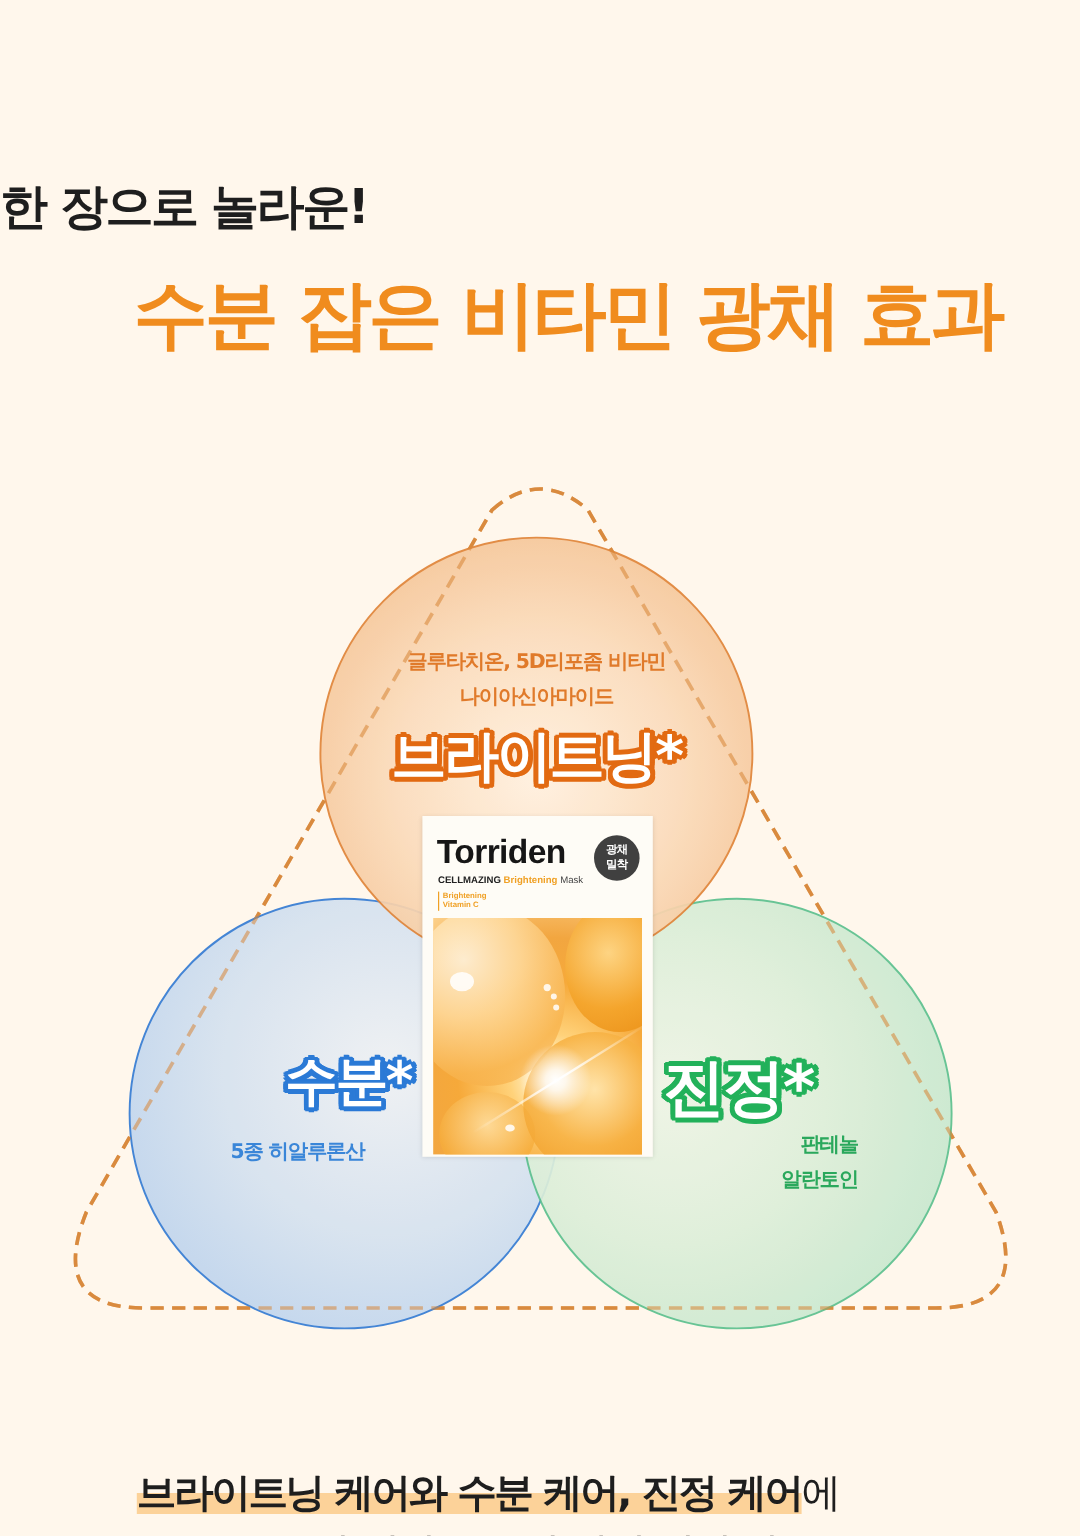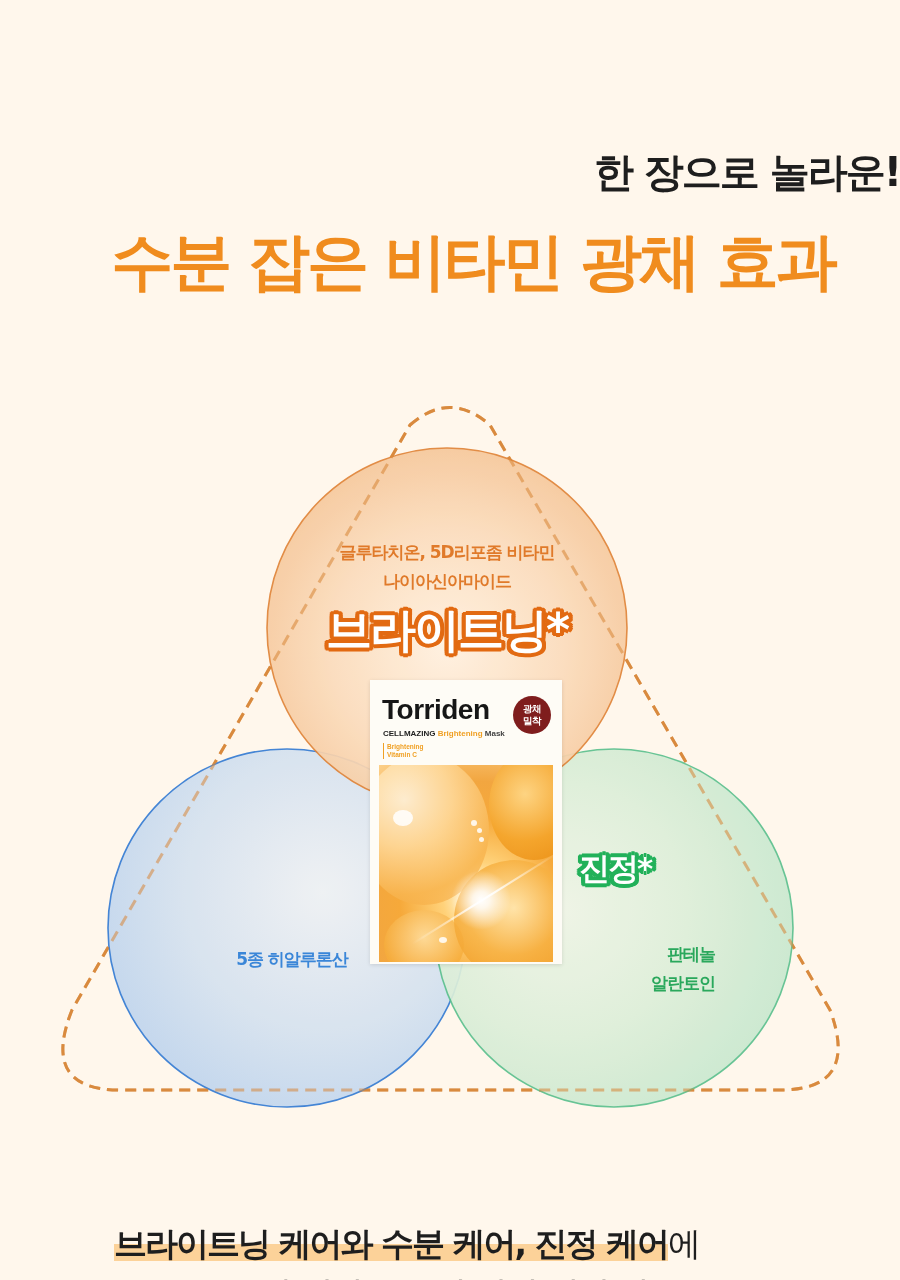--- a/index.html
+++ b/index.html
@@ -1,20 +1,20 @@
 <!DOCTYPE html>
 <html><head>
   <meta charset="utf-8">
   <style>
     * { margin: 0; padding: 0; box-sizing: border-box; }
     html, body { width: 900px; height: 1280px; overflow: hidden; background: #fff7ec; }
     body { position: relative; font-family: "DejaVu Sans", "Liberation Sans", sans-serif; }
 
     .subtitle {
-      position: absolute; left: 0; top: 145px; width: 900px; text-align: right;
+      position: absolute; left: 0; top: 145px; width: 900px; text-align: left;
       font-size: 40px; font-weight: bold; color: #1e1e1e; letter-spacing: -2px;
     }
     .title {
       position: absolute; left: 0; top: 220px; width: 900px; text-align: center;
       font-size: 62px; font-weight: bold; color: #f08c1e; letter-spacing: -3px; margin-left: 23px;
     }
 
     .diagram { position: absolute; left: 0; top: 0; width: 900px; height: 1280px; }
     .diagram svg { position: absolute; left: 0; top: 0; }
 
@@ -35,55 +35,55 @@
         -4px -2px 0 #e26a12, 4px 2px 0 #e26a12, -4px 2px 0 #e26a12, 4px -2px 0 #e26a12;
     }
     .badge-moisture {
       left: 190px; top: 872px; width: 200px; font-size: 44px;
       text-shadow:
         -3px -3px 0 #2b7ad6, 3px -3px 0 #2b7ad6, -3px 3px 0 #2b7ad6, 3px 3px 0 #2b7ad6,
         0 -4px 0 #2b7ad6, 0 4px 0 #2b7ad6, -4px 0 0 #2b7ad6, 4px 0 0 #2b7ad6,
         -4px -2px 0 #2b7ad6, 4px 2px 0 #2b7ad6, -4px 2px 0 #2b7ad6, 4px -2px 0 #2b7ad6;
     }
     .badge-soothing {
-      left: 515px; top: 848px; width: 200px; font-size: 31px;
+      left: 515px; top: 872px; width: 200px; font-size: 52px;
       text-shadow:
         -3px -3px 0 #22b15a, 3px -3px 0 #22b15a, -3px 3px 0 #22b15a, 3px 3px 0 #22b15a,
         0 -4px 0 #22b15a, 0 4px 0 #22b15a, -4px 0 0 #22b15a, 4px 0 0 #22b15a,
         -4px -2px 0 #22b15a, 4px 2px 0 #22b15a, -4px 2px 0 #22b15a, 4px -2px 0 #22b15a;
     }
     .blue-ingredients {
-      position: absolute; left: 192px; top: 948px; width: 200px; text-align: center;
+      position: absolute; left: 192px; top: 948px; width: 200px; text-align: left;
       font-size: 17px; font-weight: bold; color: #3a86d8; letter-spacing: -1px;
     }
     .green-ingredients {
       position: absolute; left: 515px; top: 940px; width: 200px; text-align: right;
       font-size: 17px; font-weight: bold; color: #2aa85c; line-height: 29px; letter-spacing: -1px;
     }
 
     
     .mask {
-      position: absolute; left: 370px; top: 680px; width: 192px; height: 284px;
+      position: absolute; left: 352px; top: 680px; width: 192px; height: 284px;
       background: #fefcf6; box-shadow: 0 1px 4px rgba(0,0,0,0.12);
     }
     .mask-brand {
       position: absolute; left: 12px; top: 14px; font-family: "Liberation Sans", sans-serif;
       font-size: 28px; font-weight: bold; color: #161616; letter-spacing: -0.5px;
     }
     .mask-tag {
       position: absolute; left: 143px; top: 16px; width: 38px; height: 38px; border-radius: 50%;
-      background: #7f1d1d; color: #fff; font-size: 9.5px; font-weight: bold; line-height: 12px;
+      background: #404040; color: #fff; font-size: 9.5px; font-weight: bold; line-height: 12px;
       text-align: center; padding-top: 7px; letter-spacing: -0.5px;
     }
     .mask-line {
       position: absolute; left: 13px; top: 49px; font-family: "Liberation Sans", sans-serif;
       font-size: 8px; font-weight: bold; color: #222; white-space: nowrap;
     }
     .mask-line .accent { color: #f0a024; }
-    .mask-line .plain { color: #444; font-weight: bold; }
+    .mask-line .plain { color: #444; font-weight: normal; }
     .mask-sub {
       position: absolute; left: 13px; top: 63px; border-left: 1.5px solid #f0a024; padding-left: 3px;
       font-family: "Liberation Sans", sans-serif; font-size: 6.5px; font-weight: bold; color: #f0a024; line-height: 8px;
     }
     .mask-art {
       position: absolute; left: 9px; top: 85px; width: 174px; height: 197px; overflow: hidden;
       background: radial-gradient(circle at 58% 68%, #ffffff 0%, #fff3d0 8%, #ffd27a 22%, #f6a93a 48%, #f2a640 70%, #fcd08a 100%);
     }
     .bubble { position: absolute; border-radius: 50%; }
     .b1 { left: -20px; top: -10px; width: 130px; height: 150px;
@@ -152,20 +152,21 @@
 
     <path d="M 410 425 Q 450 390 490 425 L 830 1010 Q 860 1090 780 1090 L 120 1090 Q 40 1090 72 1010 Z" fill="none" stroke="#d98a3e" stroke-width="3" stroke-dasharray="11 7" opacity="0.55"></path>
   </svg>
 
   <div class="orange-ingredients">
     <div>글루타치온, 5D리포좀 비타민</div>
     <div>나이아신아마이드</div>
   </div>
   <div class="badge-label badge-brightening">브라이트닝*</div>
 
+  <div class="badge-label badge-moisture">수분*</div>
   <div class="blue-ingredients">5종 히알루론산</div>
 
   <div class="badge-label badge-soothing">진정*</div>
   <div class="green-ingredients">
     <div>판테놀</div>
     <div>알란토인</div>
   </div>
 
   <div class="mask">
     <div class="mask-brand">Torriden</div>

